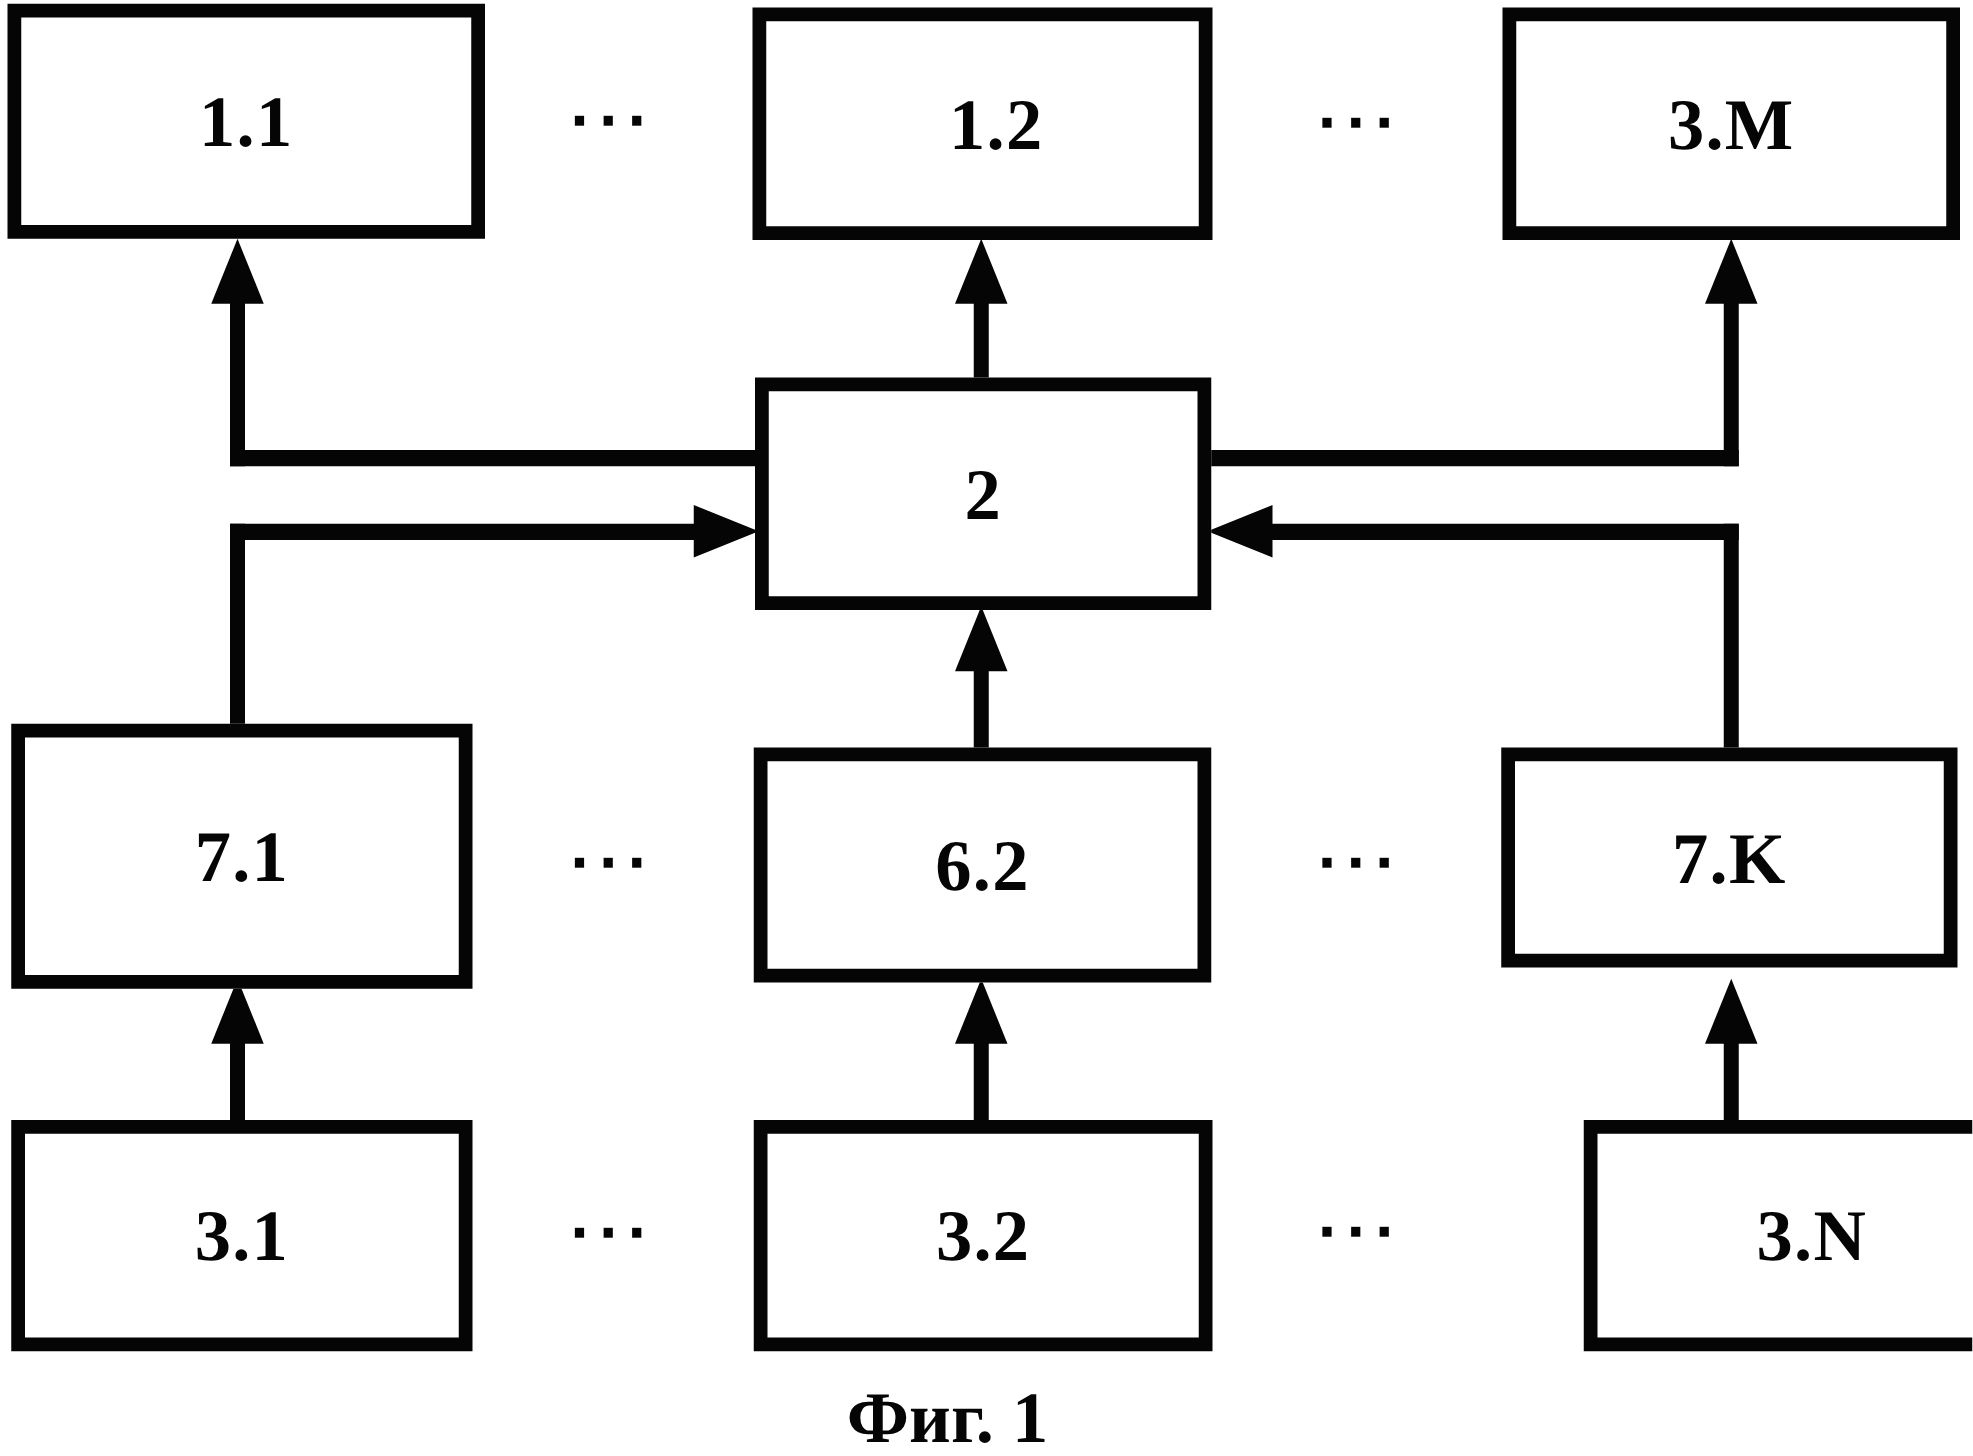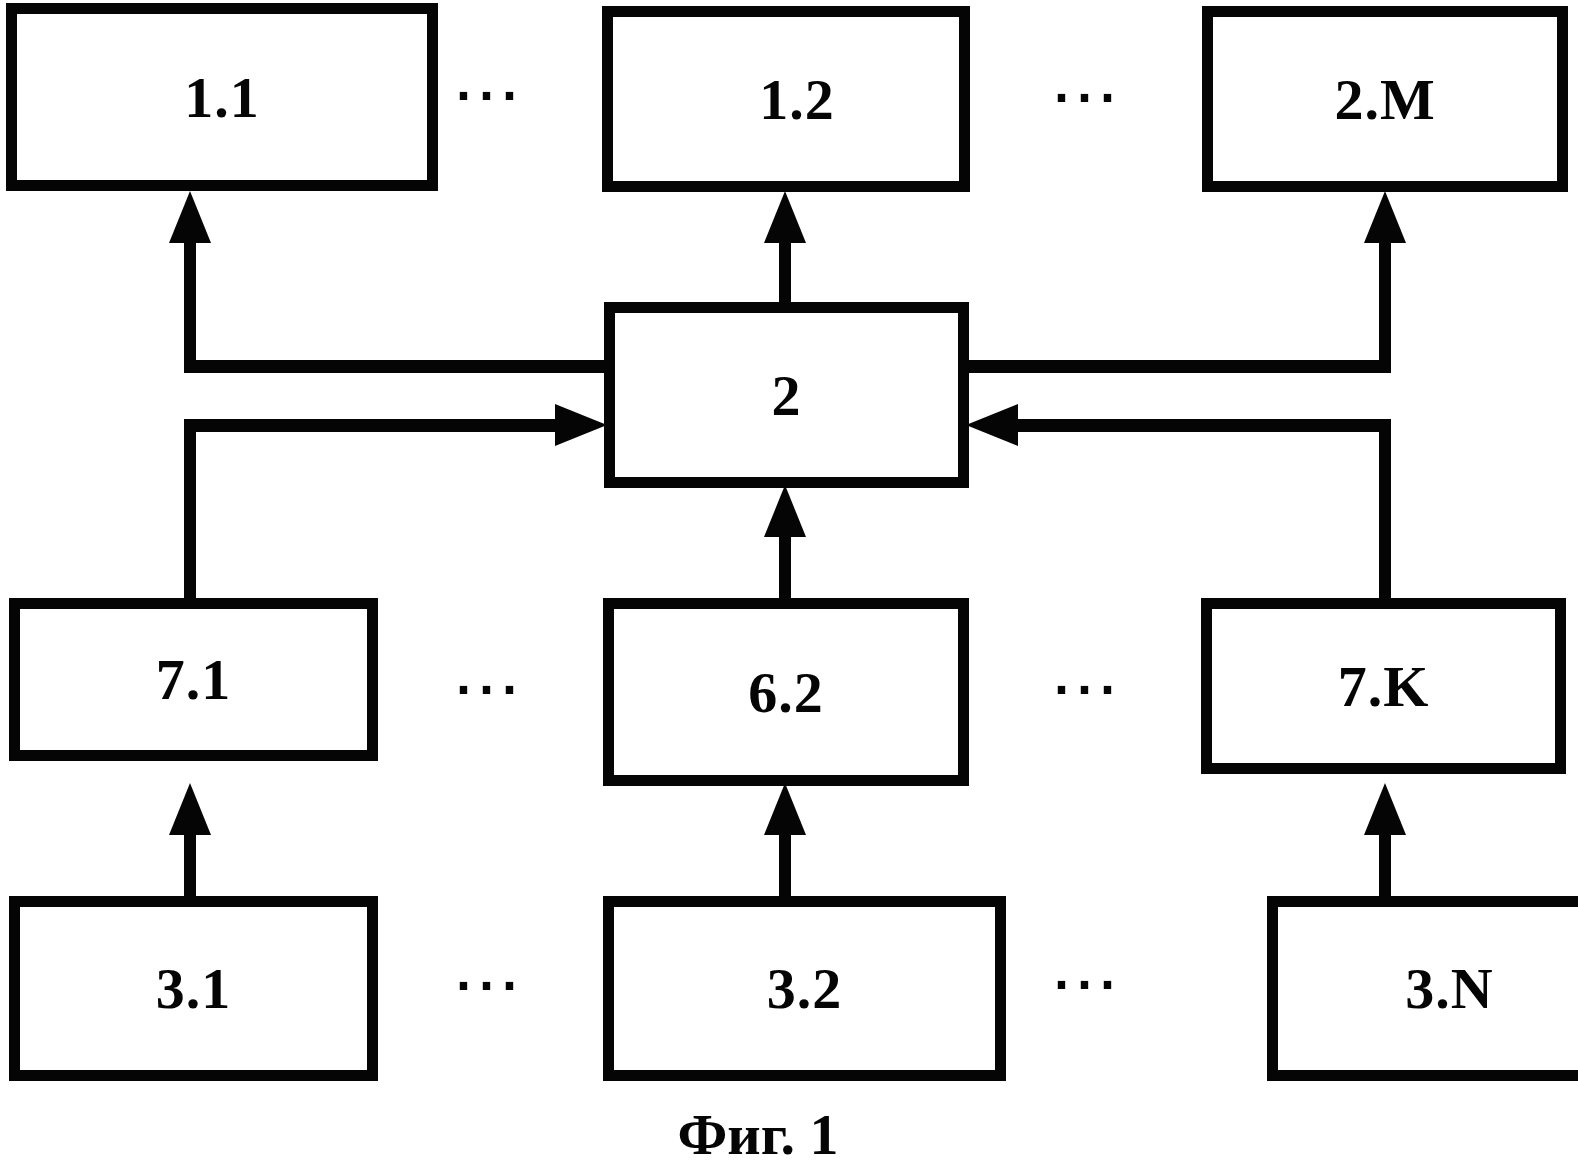--- a/index.html
+++ b/index.html
@@ -92,48 +92,48 @@
 
   <div class="ah ah-up" style="left:169px;top:783px;"></div>
   <div class="seg" style="left:184px;top:830px;width:12px;height:70px;"></div>
 
   <div class="ah ah-up" style="left:764px;top:783px;"></div>
   <div class="seg" style="left:779px;top:830px;width:12px;height:70px;"></div>
 
   <div class="ah ah-up" style="left:1364px;top:783px;"></div>
   <div class="seg" style="left:1379px;top:830px;width:12px;height:70px;"></div>
 
-  <div class="box" style="left:6px;top:3px;width:432px;height:188px;">
+  <div class="box" style="left:6px;top:3px;width:382px;height:188px;">
     <span>1.1</span>
   </div>
   <div class="box" style="left:602px;top:6px;width:368px;height:186px;padding-left:22px;">
     <span>1.2</span>
   </div>
   <div class="box" style="left:1202px;top:6px;width:366px;height:186px;">
-    <span>2.M</span>
+    <span>3.M</span>
   </div>
 
   <div class="box" style="left:604px;top:302px;width:365px;height:186px;">
     <span>2</span>
   </div>
 
-  <div class="box" style="left:9px;top:598px;width:369px;height:163px;">
+  <div class="box" style="left:9px;top:579px;width:369px;height:212px;">
     <span>7.1</span>
   </div>
   <div class="box" style="left:603px;top:598px;width:366px;height:188px;">
     <span>6.2</span>
   </div>
   <div class="box" style="left:1201px;top:598px;width:365px;height:176px;">
     <span>7.K</span>
   </div>
 
   <div class="box" style="left:9px;top:896px;width:369px;height:185px;text-align:center;">
     <span>3.1</span>
   </div>
-  <div class="box" style="left:603px;top:896px;width:403px;height:185px;">
+  <div class="box" style="left:603px;top:896px;width:367px;height:185px;">
     <span>3.2</span>
   </div>
   <div class="box" style="left:1267px;top:896px;width:365px;height:185px;">
     <span>3.N</span>
   </div>
 
   <div class="dots" style="left:490px;top:97px;">···</div>
   <div class="dots" style="left:1088px;top:99px;">···</div>
   <div class="dots" style="left:490px;top:691px;">···</div>
   <div class="dots" style="left:1088px;top:691px;">···</div>

